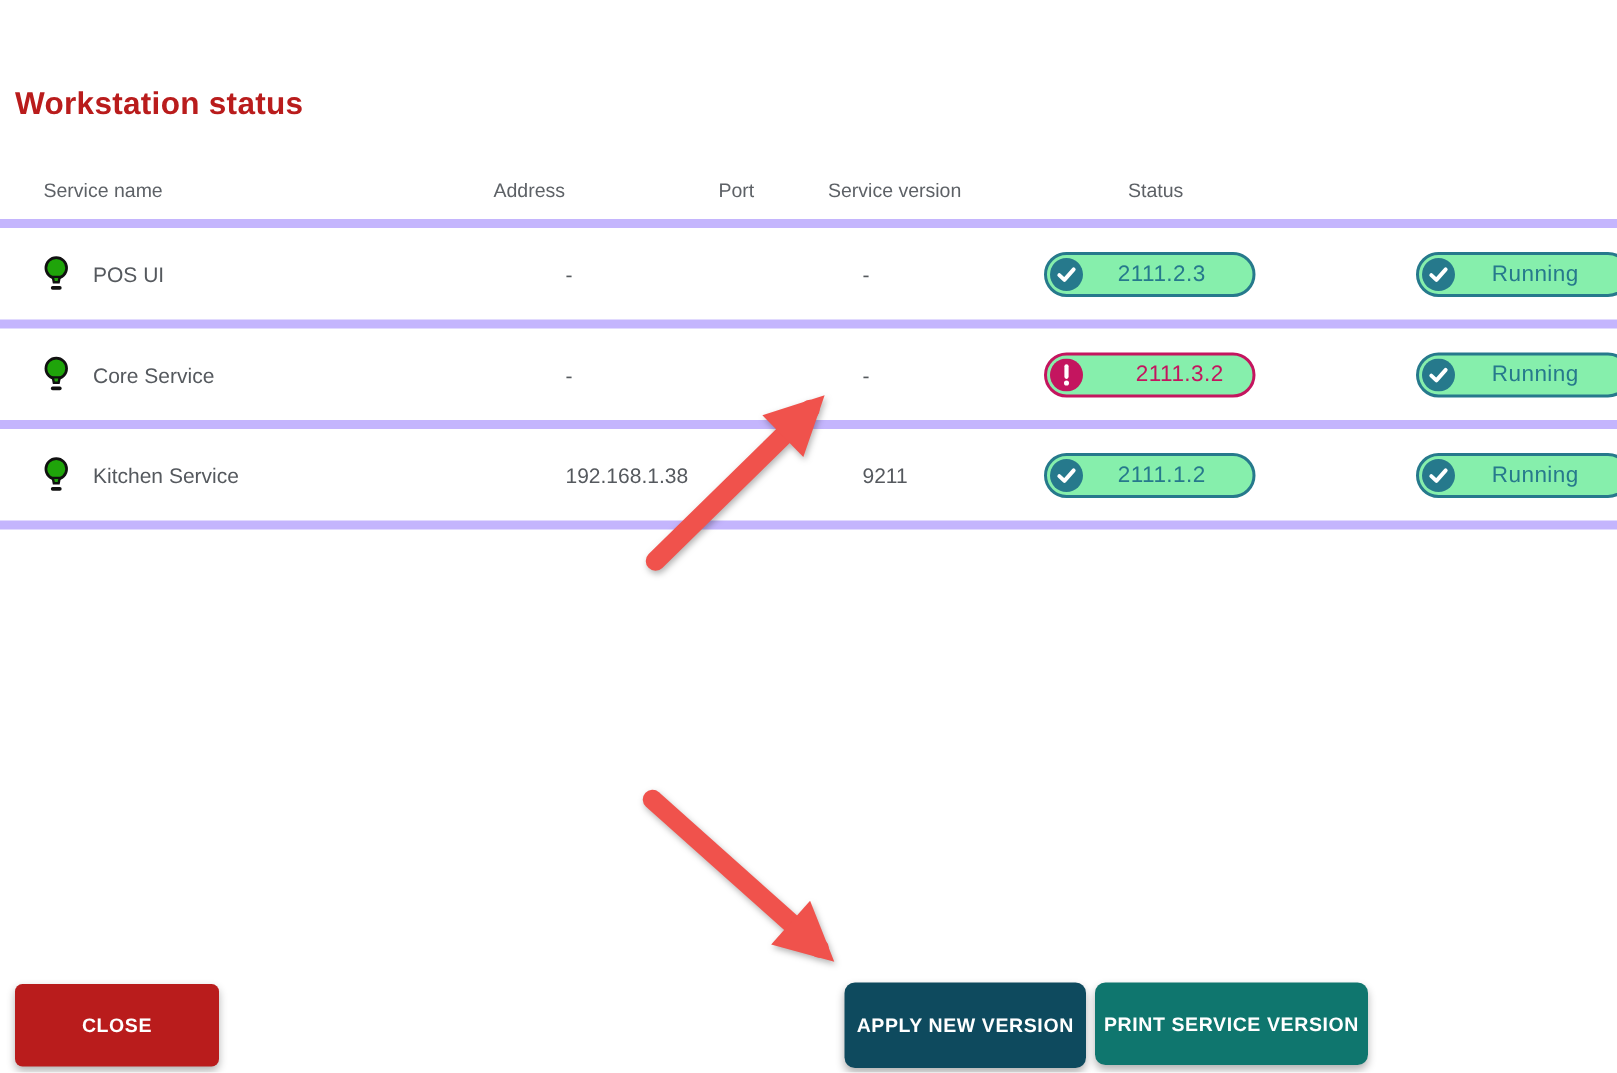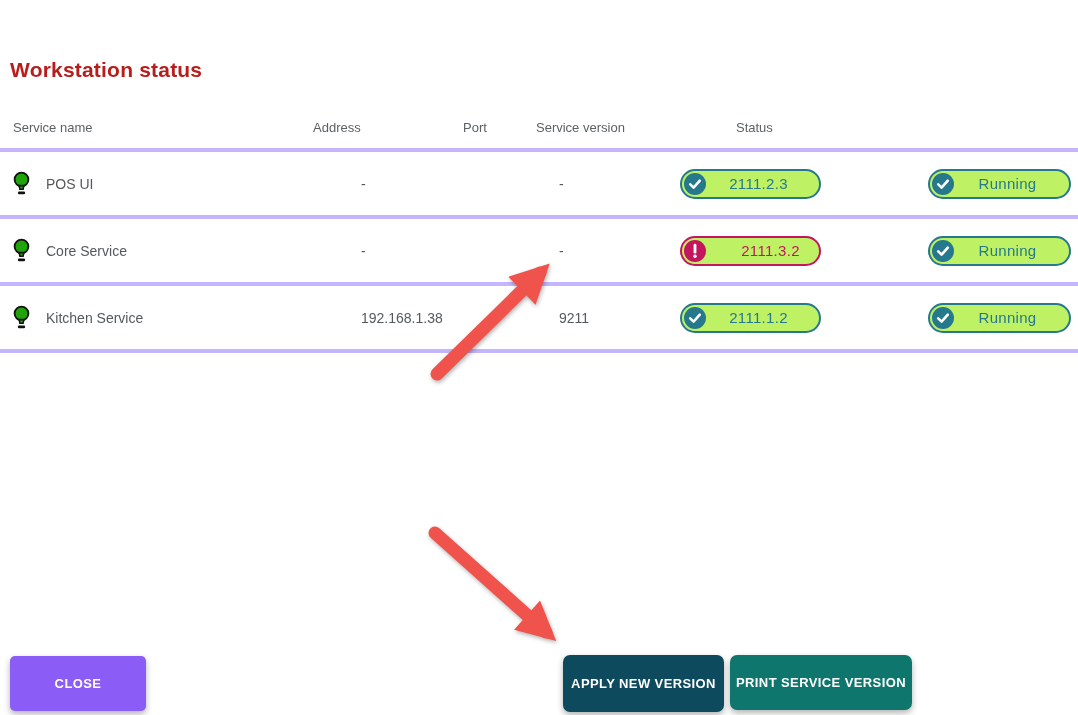--- a/index.html
+++ b/index.html
@@ -11,50 +11,50 @@
   .page-title{
     position:absolute;left:10px;top:58px;
     font-size:21px;font-weight:700;color:#b91c1c;letter-spacing:.2px;
   }
   
   .table{position:absolute;left:0;top:106px;width:1078px;}
   .trow{
     display:grid;
     grid-template-columns:300px 150px 73px 200px auto;
     align-items:center;
-    padding-left:13px;
-    border-bottom:4px solid #c4b5fd;
+    padding-left:29px;
+    border-bottom:6px solid #c4b5fd;
     box-sizing:border-box;
   }
   .thead{height:46px;color:#5d6166;font-size:13px;}
   .tbody-row{height:67px;color:#55595e;font-size:14px;gap:48px;}
   .name-cell{display:flex;align-items:center;gap:16px;}
   .bulb{width:17px;height:25px;flex:0 0 auto;}
   
   .badge{
-    width:141px;height:30px;border-radius:16px;background:#bef264;
+    width:141px;height:30px;border-radius:16px;background:#86efac;
     border:2px solid #26798c;display:flex;align-items:center;
     box-sizing:border-box;
   }
   .badge .bicon{width:22px;height:22px;margin-left:2px;flex:0 0 auto;}
   .badge .btext{
     flex:1;text-align:center;font-size:15px;color:#26798c;
     letter-spacing:.3px;padding-right:8px;
   }
   .badge.error{border-color:#c4155f;}
   .badge.error .btext{color:#c4155f;margin-left:24px;}
   .status-badge{width:143px;}
   
   .btn{
     position:absolute;border:none;color:#ffffff;cursor:pointer;
     font-family:"Liberation Sans", sans-serif;
     font-size:13px;font-weight:700;letter-spacing:.4px;
     border-radius:5px;box-shadow:0 3px 6px rgba(0,0,0,.3);
   }
-  .btn-close{left:10px;top:656px;width:136px;height:55px;background:#8b5cf6;}
+  .btn-close{left:10px;top:656px;width:136px;height:55px;background:#b91c1c;}
   .btn-apply{left:563px;top:655px;width:161px;height:57px;background:#0e4a5e;border-radius:7px;}
   .btn-print{left:730px;top:655px;width:182px;height:55px;background:#0f766e;border-radius:7px;}
   
   .arrows{
     position:absolute;left:0;top:0;width:1078px;height:715px;
     pointer-events:none;
     filter:drop-shadow(1px 2px 2px rgba(0,0,0,.30));
   }
 </style>
 </head>

